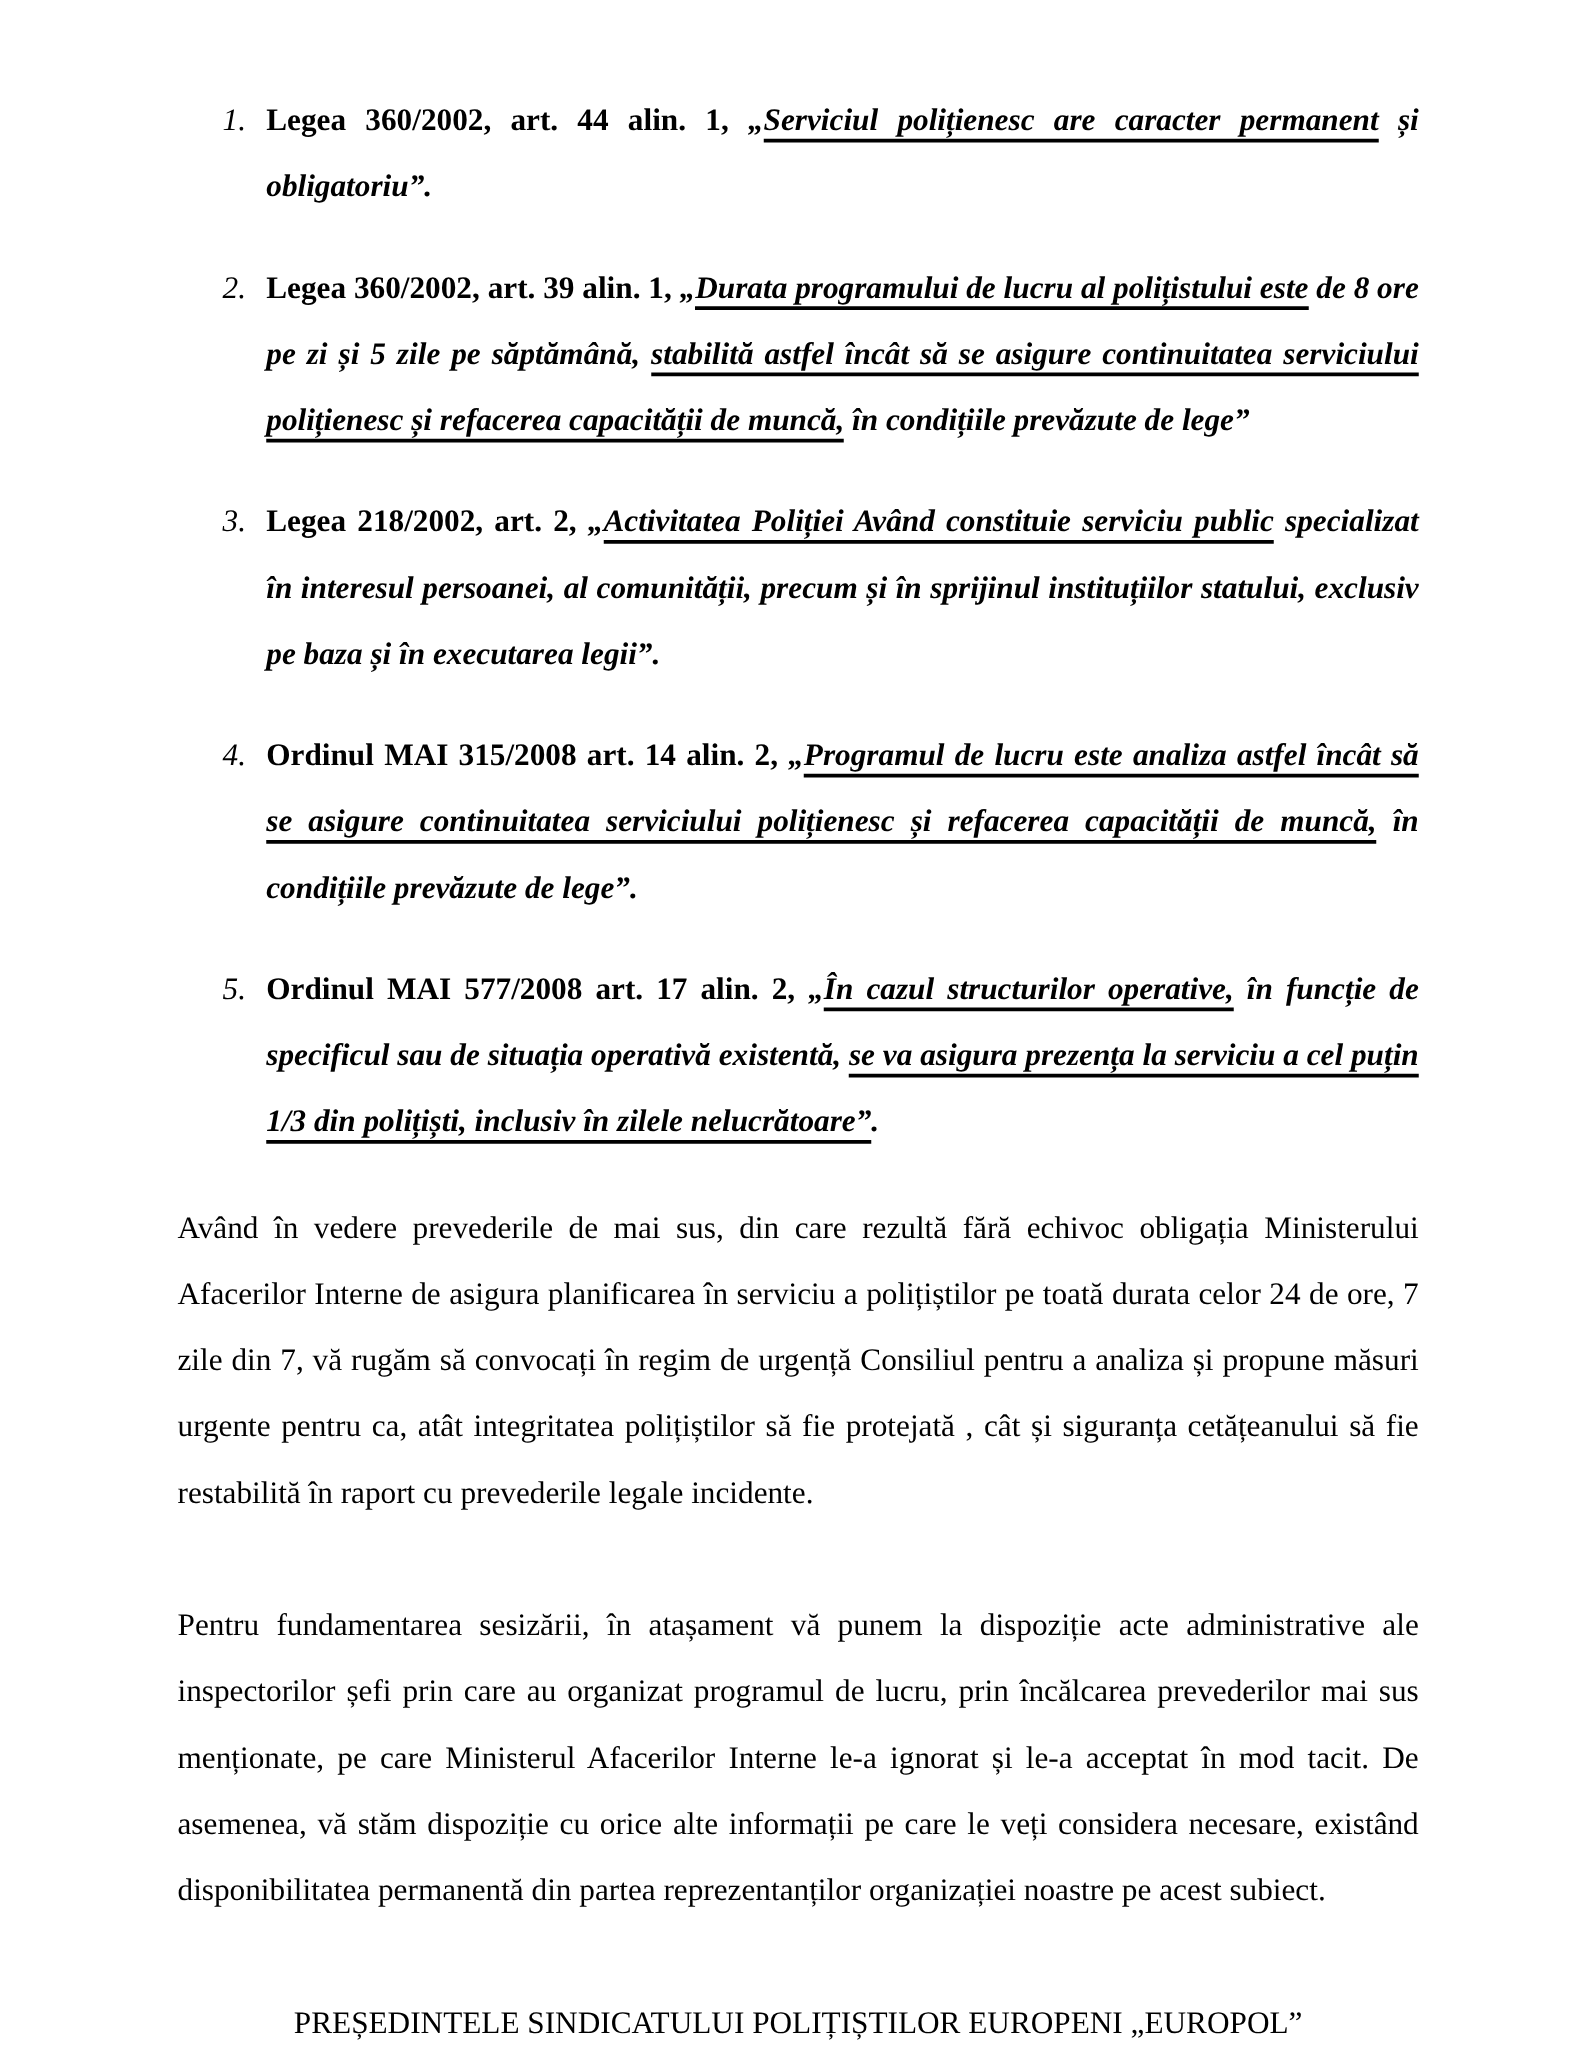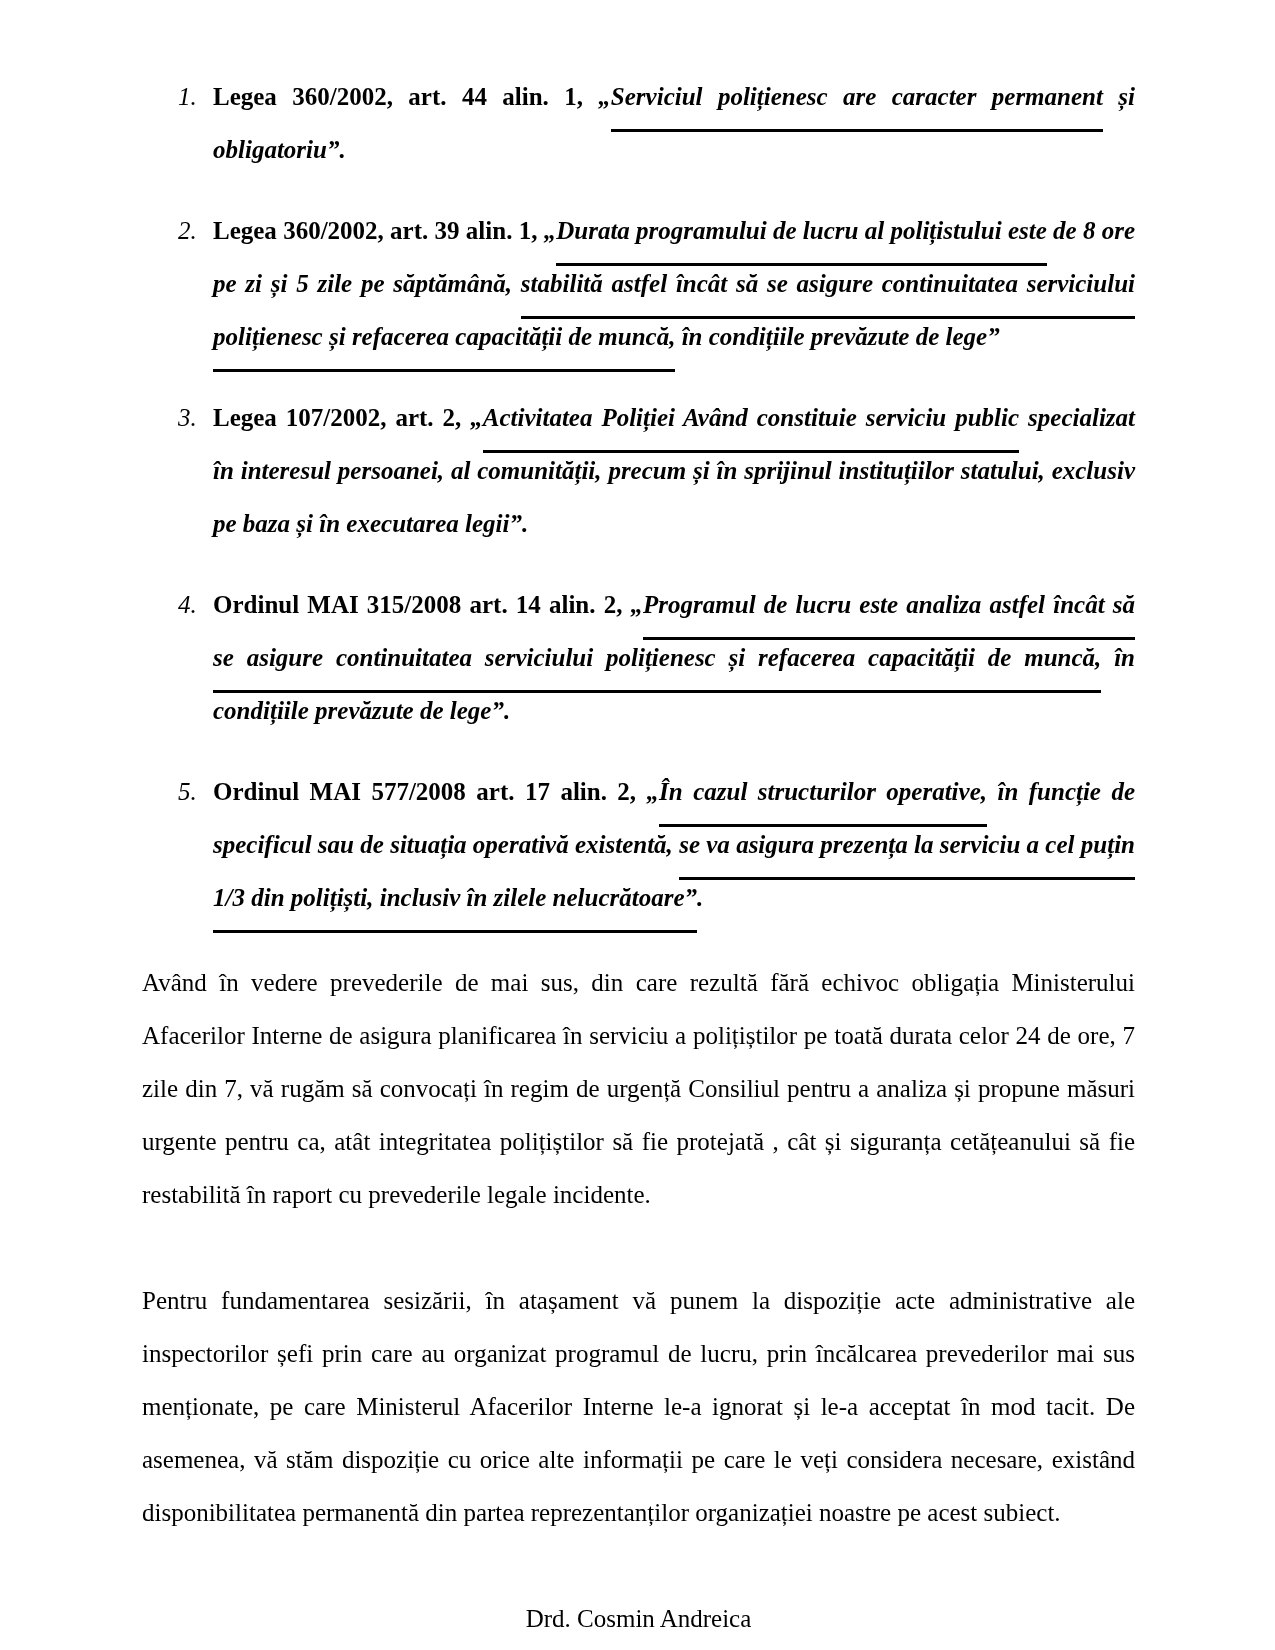--- a/index.html
+++ b/index.html
@@ -41,21 +41,21 @@
   .content {
     flex: 1 1 auto;
     text-align: justify;
   }
   .bold { font-weight: bold; }
   .bold-italic { font-weight: bold; font-style: italic; }
   .bold-italic-underline {
     font-weight: bold;
     font-style: italic;
     border-bottom: 3px solid #000000;
-    padding-bottom: 19px;
+    padding-bottom: 1px;
   }
   p.body-par {
     margin: 0 0 53px 0;
     text-align: justify;
   }
   p.body-par:first-of-type {
     margin-top: 32px;
   }
   .signature {
     margin-top: 2px;
@@ -74,33 +74,34 @@
       <li>
         <span class="num">1.</span>
         <span class="content"><span class="bold">Legea 360/2002, art. 44 alin. 1, </span><span class="bold-italic">„</span><span class="bold-italic-underline">Serviciul polițienesc are caracter permanent</span><span class="bold-italic"> și obligatoriu”.</span></span>
       </li>
       <li>
         <span class="num">2.</span>
         <span class="content"><span class="bold">Legea 360/2002, art. 39 alin. 1, </span><span class="bold-italic">„</span><span class="bold-italic-underline">Durata programului de lucru al polițistului este</span><span class="bold-italic"> de 8 ore pe zi și 5 zile pe săptămână, </span><span class="bold-italic-underline">stabilită astfel încât să se asigure continuitatea serviciului polițienesc și refacerea capacității de muncă,</span><span class="bold-italic"> în condițiile prevăzute de lege”</span></span>
       </li>
       <li>
         <span class="num">3.</span>
-        <span class="content"><span class="bold">Legea 107/2002, art. 2, </span><span class="bold-italic">„</span><span class="bold-italic-underline">Activitatea Poliției Având constituie serviciu public</span><span class="bold-italic"> specializat în interesul persoanei, al comunității, precum și în sprijinul instituțiilor statului, exclusiv pe baza și în executarea legii”.</span></span>
+        <span class="content"><span class="bold">Legea 218/2002, art. 2, </span><span class="bold-italic">„</span><span class="bold-italic-underline">Activitatea Poliției Având constituie serviciu public</span><span class="bold-italic"> specializat în interesul persoanei, al comunității, precum și în sprijinul instituțiilor statului, exclusiv pe baza și în executarea legii”.</span></span>
       </li>
       <li>
         <span class="num">4.</span>
         <span class="content"><span class="bold">Ordinul MAI 315/2008 art. 14 alin. 2, </span><span class="bold-italic">„</span><span class="bold-italic-underline">Programul de lucru este analiza astfel încât să se asigure continuitatea serviciului polițienesc și refacerea capacității de muncă,</span><span class="bold-italic"> în condițiile prevăzute de lege”.</span></span>
       </li>
       <li>
         <span class="num">5.</span>
         <span class="content"><span class="bold">Ordinul MAI 577/2008 art. 17 alin. 2, </span><span class="bold-italic">„</span><span class="bold-italic-underline">În cazul structurilor operative,</span><span class="bold-italic"> în funcție de specificul sau de situația operativă existentă, </span><span class="bold-italic-underline">se va asigura prezența la serviciu a cel puțin 1/3 din polițiști, inclusiv în zilele nelucrătoare”</span><span class="bold-italic">.</span></span>
       </li>
     </ol>
 
   <p class="body-par">Având în vedere prevederile de mai sus, din care rezultă fără echivoc obligația Ministerului Afacerilor Interne de asigura planificarea în serviciu a polițiștilor pe toată durata celor 24 de ore, 7 zile din 7, vă rugăm să convocați în regim de urgență Consiliul pentru a analiza și propune măsuri urgente pentru ca, atât integritatea polițiștilor să fie protejată , cât și siguranța cetățeanului să fie restabilită în raport cu prevederile legale incidente.</p>
 
   <p class="body-par">Pentru fundamentarea sesizării, în atașament vă punem la dispoziție acte administrative ale inspectorilor șefi prin care au organizat programul de lucru, prin încălcarea prevederilor mai sus menționate, pe care Ministerul Afacerilor Interne le-a ignorat și le-a acceptat în mod tacit. De asemenea, vă stăm dispoziție cu orice alte informații pe care le veți considera necesare, existând disponibilitatea permanentă din partea reprezentanților organizației noastre pe acest subiect.</p>
 
   <div class="signature">
+    <div class="sig-line">PREȘEDINTELE SINDICATULUI POLIȚIȘTILOR EUROPENI „EUROPOL”</div>
     <div class="sig-line">Drd. Cosmin Andreica</div>
   </div>
 
 </div>
 
 </body></html>

